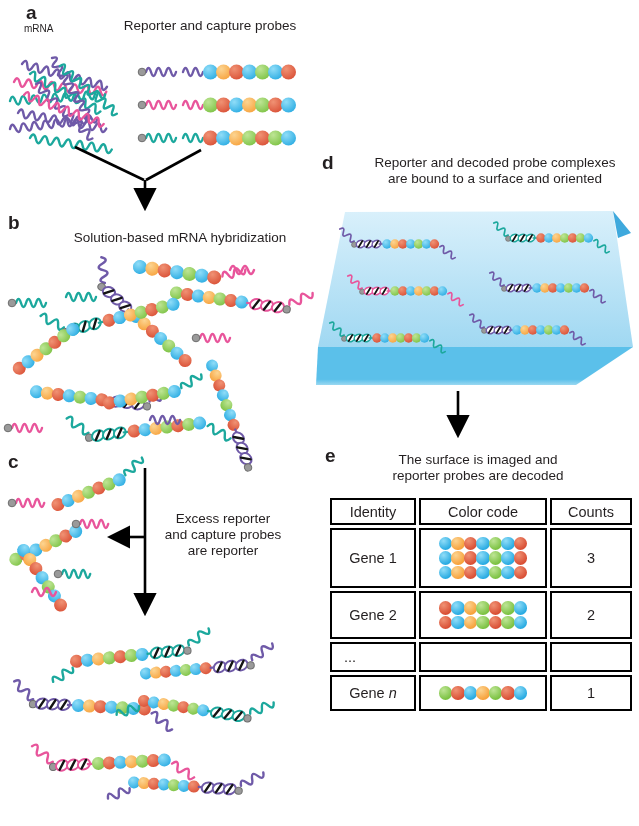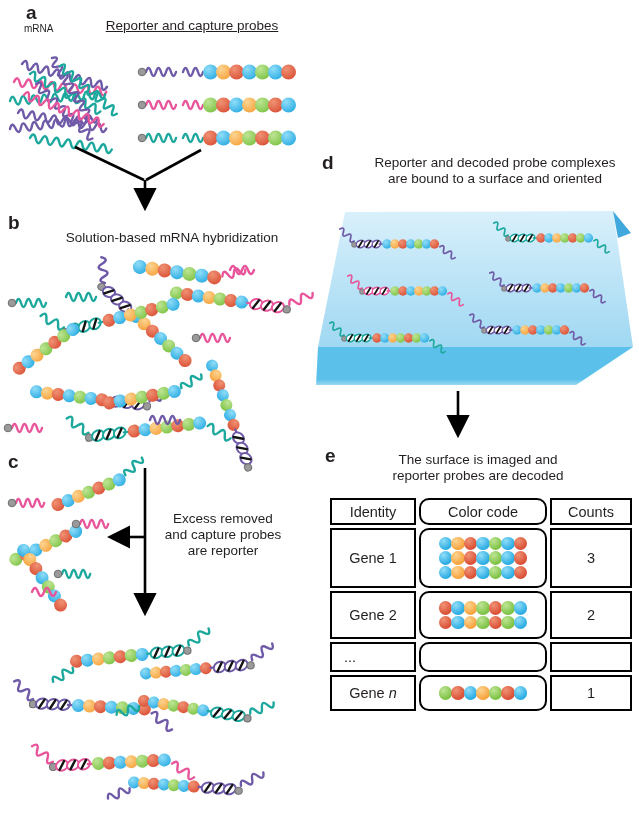--- a/index.html
+++ b/index.html
@@ -8,21 +8,21 @@
   #art{position:absolute;left:0;top:0;}
   .plabel{position:absolute;font-weight:bold;font-size:19px;line-height:19px;}
   .cap{position:absolute;font-size:13.5px;line-height:16px;text-align:center;}
   .cap div{white-space:nowrap;}
   .mrna{position:absolute;font-size:10px;}
   #table-wrap{position:absolute;left:327px;top:495px;}
   table.decode{border-collapse:separate;border-spacing:3px;}
   .decode th,.decode td{border:2px solid #000;background:#fff;vertical-align:middle;}
   .decode th{font-weight:normal;font-size:14.5px;height:23px;text-align:center;padding:0 8px;}
   .decode td{font-size:14.5px;text-align:center;}
-  .col-id{width:66px;margin-top:48px;}  .col-code{width:108px;border-radius:10px;}  .col-cnt{width:62px;}
+  .col-id{width:66px;margin-top:48px;}  .col-code{width:108px;}  .col-cnt{width:62px;}
   .dotstack{display:flex;flex-direction:column;justify-content:center;align-items:center;gap:1px;}
   .dotrow{display:flex;line-height:0;}
   .cdot{width:13.5px;height:13.5px;border-radius:50%;margin:0 -0.5px;}
   .idcell-left{text-align:left !important;padding-left:12px;}
   .ital{font-style:italic;}
 </style>
 </head>
 <body>
 
 <div class="fig">
@@ -742,32 +742,32 @@
         <line x1="201" y1="150" x2="146" y2="180" stroke="#000000" stroke-width="2.6"></line>
         <line x1="145" y1="180" x2="145" y2="206" stroke="#000000" stroke-width="2.6" marker-end="url(#ah)"></line>
         <line x1="145" y1="468" x2="145" y2="611" stroke="#000000" stroke-width="2.6" marker-end="url(#ah)"></line>
         <line x1="144" y1="537" x2="112" y2="537" stroke="#000000" stroke-width="2.6" marker-end="url(#ah)"></line>
         <line x1="458" y1="391" x2="458" y2="433" stroke="#000000" stroke-width="2.6" marker-end="url(#ah)"></line>
       </g>
     </svg>
 
   <div class="plabel" style="left:26px;top:3px;">a</div>
   <div class="mrna" style="left:24px;top:23px;width:60px;">mRNA</div>
-  <div class="cap" style="left:92px;top:18px;width:200px;text-decoration:underline;">
+  <div class="cap" style="left:110px;top:18px;width:200px;">
     <div>Reporter and capture probes</div>
   </div>
 
   <div class="plabel" style="left:8px;top:213px;">b</div>
-  <div class="cap" style="left:14px;top:230px;width:316px;">
+  <div class="cap" style="left:22px;top:230px;width:316px;">
     <div>Solution-based mRNA hybridization</div>
   </div>
 
   <div class="plabel" style="left:8px;top:452px;">c</div>
   <div class="cap" style="left:148px;top:511px;width:150px;">
-    <div>Excess removed</div>
+    <div>Excess reporter</div>
     <div>and capture probes</div>
     <div>are reporter</div>
   </div>
 
   <div class="plabel" style="left:322px;top:153px;">d</div>
   <div class="cap" style="left:350px;top:155px;width:290px;">
     <div>Reporter and decoded probe complexes</div>
     <div>are bound to a surface and oriented</div>
   </div>
 

